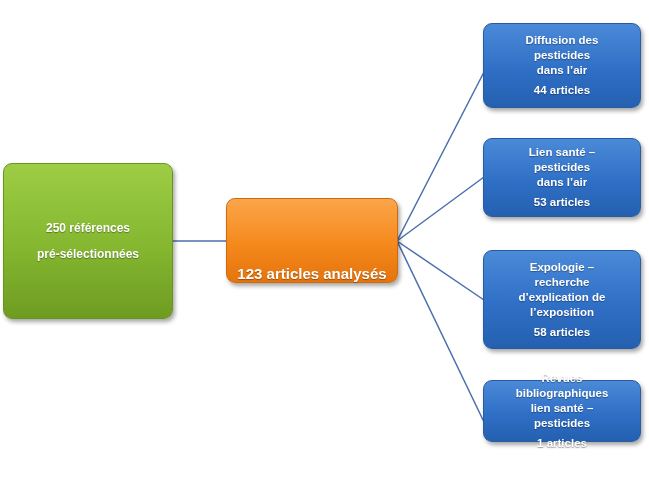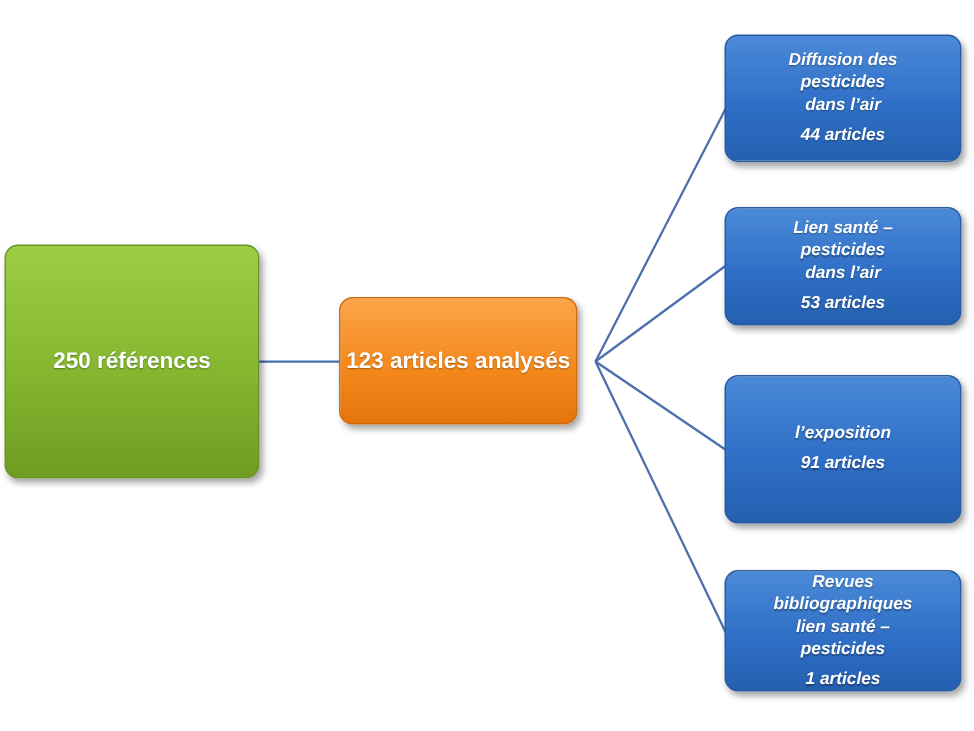--- a/index.html
+++ b/index.html
@@ -4,60 +4,63 @@
 <style>
   html, body { margin:0; padding:0; }
   body { width:649px; height:487px; background:#ffffff; position:relative; overflow:hidden;
          font-family:"Liberation Sans", sans-serif; }
   svg.lines { position:absolute; left:0; top:0; }
   .node { position:absolute; box-sizing:border-box; border-radius:9px; color:#fff;
           display:flex; flex-direction:column; align-items:center; justify-content:center;
           text-align:center; font-weight:bold; text-shadow:0 1px 1px rgba(0,0,0,0.35);
           box-shadow:2px 3px 4px rgba(0,0,0,0.35); }
   .green { background:linear-gradient(180deg,#9ccd45 0%,#84b62f 55%,#6e9c22 100%);
-           border:1px solid #6a9524; font-size:15px; line-height:26px; }
+           border:1px solid #6a9524; font-size:12px; line-height:26px; }
   .orange { background:linear-gradient(180deg,#fba54a 0%,#f5891c 55%,#e5740d 100%);
             border:1px solid #d06a0c; font-size:15px; }
   .blue { background:linear-gradient(180deg,#4b8ad8 0%,#2f6fc6 55%,#2560b0 100%);
-          border:1px solid #2a5aa0; font-size:11.5px; line-height:15px; padding:0 19px;font-style:italic; }
+          border:1px solid #2a5aa0; font-size:11.5px; line-height:15px; padding:0 19px; }
   .blue .count { margin-top:5px; }
 </style>
 </head>
 <body>
 
 <svg class="lines" width="649" height="487">
   <line x1="172" y1="241" x2="226" y2="241" stroke="#4a6fae" stroke-width="1.5"></line>
   <line x1="397" y1="241" x2="484" y2="72" stroke="#4a6fae" stroke-width="1.5"></line>
   <line x1="397" y1="241" x2="484" y2="177" stroke="#4a6fae" stroke-width="1.5"></line>
   <line x1="397" y1="241" x2="484" y2="300" stroke="#4a6fae" stroke-width="1.5"></line>
   <line x1="397" y1="241" x2="484" y2="422" stroke="#4a6fae" stroke-width="1.5"></line>
 </svg>
 
 <div class="node green" style="left:3px; top:163px; width:170px; height:156px;">
   <div>250 références</div>
+  <div>pré-sélectionnées</div>
 </div>
 
-<div class="node orange" style="left:226px; top:198px; width:159px; height:85px;">
+<div class="node orange" style="left:226px; top:198px; width:172px; height:85px;justify-content:flex-end;">
   <div>123 articles analysés</div>
 </div>
 
 <div class="node blue" style="left:483px; top:23px; width:158px; height:85px;">
   <div>Diffusion des pesticides</div>
   <div>dans l’air</div>
   <div class="count">44 articles</div>
 </div>
 
 <div class="node blue" style="left:483px; top:138px; width:158px; height:79px;">
   <div>Lien santé – pesticides</div>
   <div>dans l’air</div>
   <div class="count">53 articles</div>
 </div>
 
 <div class="node blue" style="left:483px; top:250px; width:158px; height:99px;">
+  <div>Expologie – recherche</div>
+  <div>d’explication de</div>
   <div>l’exposition</div>
-  <div class="count">91 articles</div>
+  <div class="count">58 articles</div>
 </div>
 
-<div class="node blue" style="left:483px; top:380px; width:158px; height:81px;">
+<div class="node blue" style="left:483px; top:380px; width:158px; height:62px;">
   <div>Revues bibliographiques</div>
   <div>lien santé – pesticides</div>
   <div class="count">1 articles</div>
 </div>
 
 </body></html>

